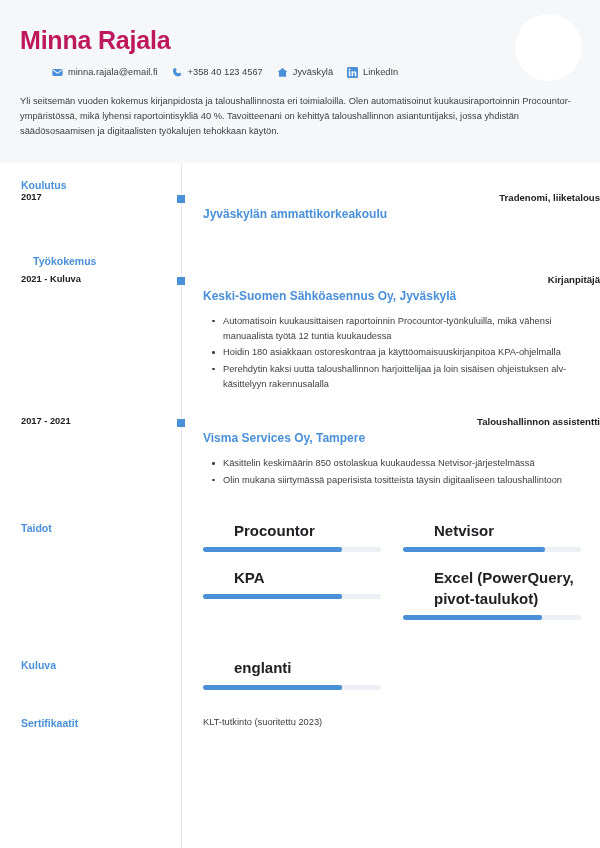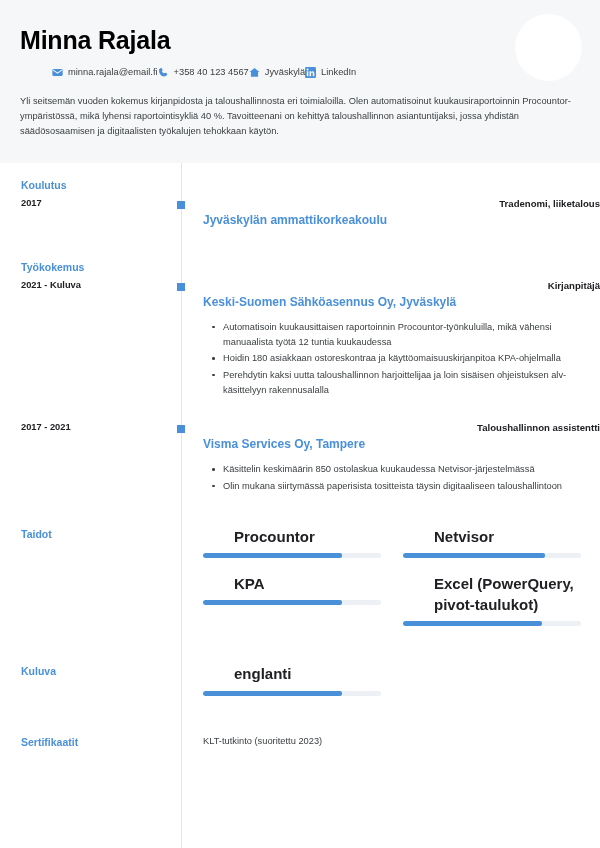--- a/index.html
+++ b/index.html
@@ -24,28 +24,29 @@
   .header {
     position: relative;
     height: 163px;
     background: #f6f7f8;
     padding: 26px 20px 0 20px;
   }
 
   .name {
     font-size: 25px;
     font-weight: bold;
-    color: #000000;
+    color: #be185d;
     letter-spacing: -0.2px;
     line-height: 1.15;
   }
 
   .contact-row {
     display: flex;
     align-items: flex-end;
+    gap: 14px;
     margin-top: 12px;
     flex-wrap: wrap;
     padding-left: 32px;
   }
 
   .contact-item {
     display: flex;
     align-items: center;
     gap: 5px;
     font-size: 9.3px;
@@ -220,24 +221,24 @@
 
   .cert-text {
     font-size: 9.3px;
     color: #3c4043;
     line-height: 1.55;
     padding-left: 22px;
   }
 
   
   .sec-gap-edu   { margin-top: 0px; }
-  .sec-gap-work  { margin-top: 32px; }
+  .sec-gap-work  { margin-top: 32px; margin-left: 12px; }
   .sec-gap-skill { margin-top: 30px; }
   .sec-gap-lang  { margin-top: 22px; }
-  .sec-gap-cert  { margin-top: 38px; }
+  .sec-gap-cert  { margin-top: 25px; }
   .entry-gap     { margin-top: 22px; }
   .label-pad     { padding-top: 2px; }
 </style>
 </head>
 <body>
 
 <div class="page">
 
   <div class="header">
 
@@ -293,21 +294,21 @@
   </div>
 
   <div class="body">
     <div class="vrule"></div>
 
     <div class="section sec-gap-edu">
       <div class="sec-label">Koulutus</div>
       <div></div>
     </div>
 
-    <div class="entry" style="margin-top:6px;">
+    <div class="entry" style="">
       <div class="entry-date">2017</div>
       <div class="entry-main">
         <span class="marker"></span>
         <div class="entry-title">Tradenomi, liiketalous</div>
         <div class="entry-org">Jyväskylän ammattikorkeakoulu</div>
       </div>
     </div>
 
     <div class="section sec-gap-work">
       <div class="sec-label">Työkokemus</div>

